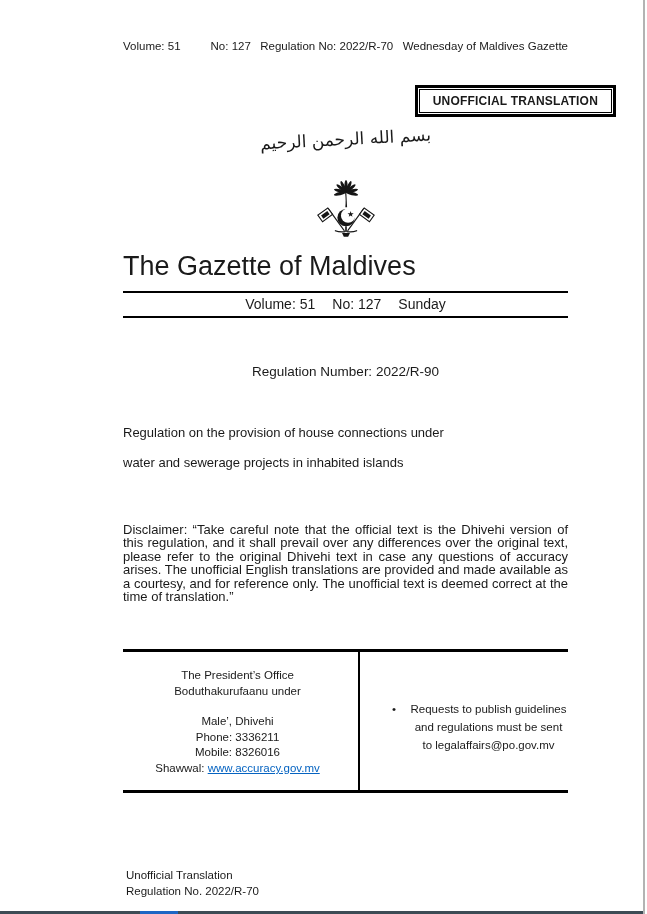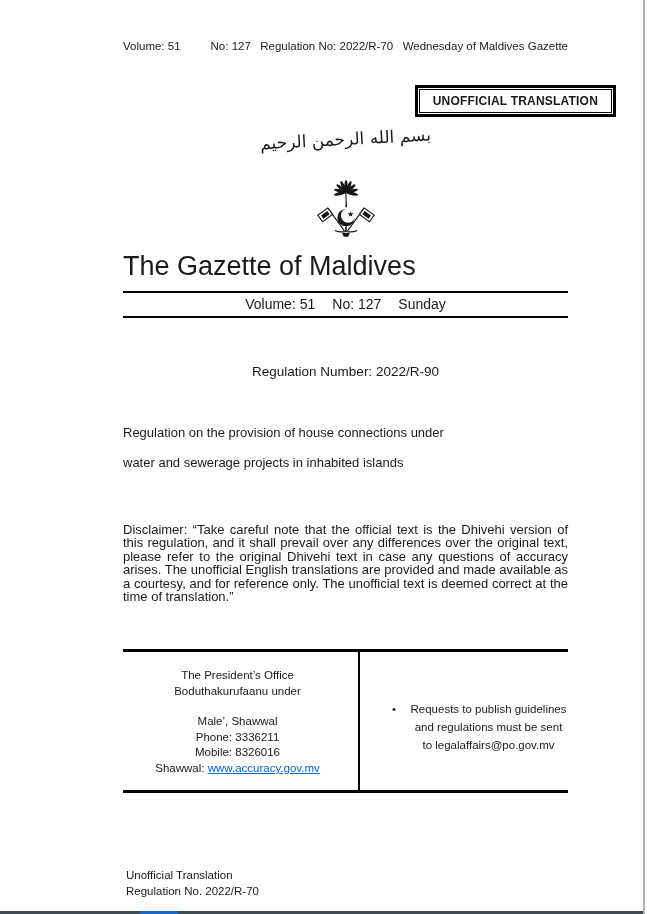--- a/index.html
+++ b/index.html
@@ -192,21 +192,21 @@
       <div>water and sewerage projects in inhabited islands</div>
     </h2>
 
     <p class="disclaimer">Disclaimer: “Take careful note that the official text is the Dhivehi version of this regulation, and it shall prevail over any differences over the original text, please refer to the original Dhivehi text in case any questions of accuracy arises. The unofficial English translations are provided and made available as a courtesy, and for reference only. The unofficial text is deemed correct at the time of translation.”</p>
 
     <div class="info-table">
       <div class="info-left">
         <div>The President’s Office</div>
         <div>Boduthakurufaanu under</div>
         <div class="spacer"></div>
-        <div>Male’, Shawwal</div>
+        <div>Male’, Dhivehi</div>
         <div>Phone: 3336211</div>
         <div>Mobile: 8326016</div>
         <div><span>Shawwal: </span><a href="#" class="site-link">www.accuracy.gov.mv</a></div>
       </div>
       <div class="info-right">
         <div class="bullet-row">
           <span class="bullet">•</span>
           <span class="bullet-text">Requests to publish guidelines and regulations must be sent to legalaffairs@po.gov.mv</span>
         </div>
       </div>

